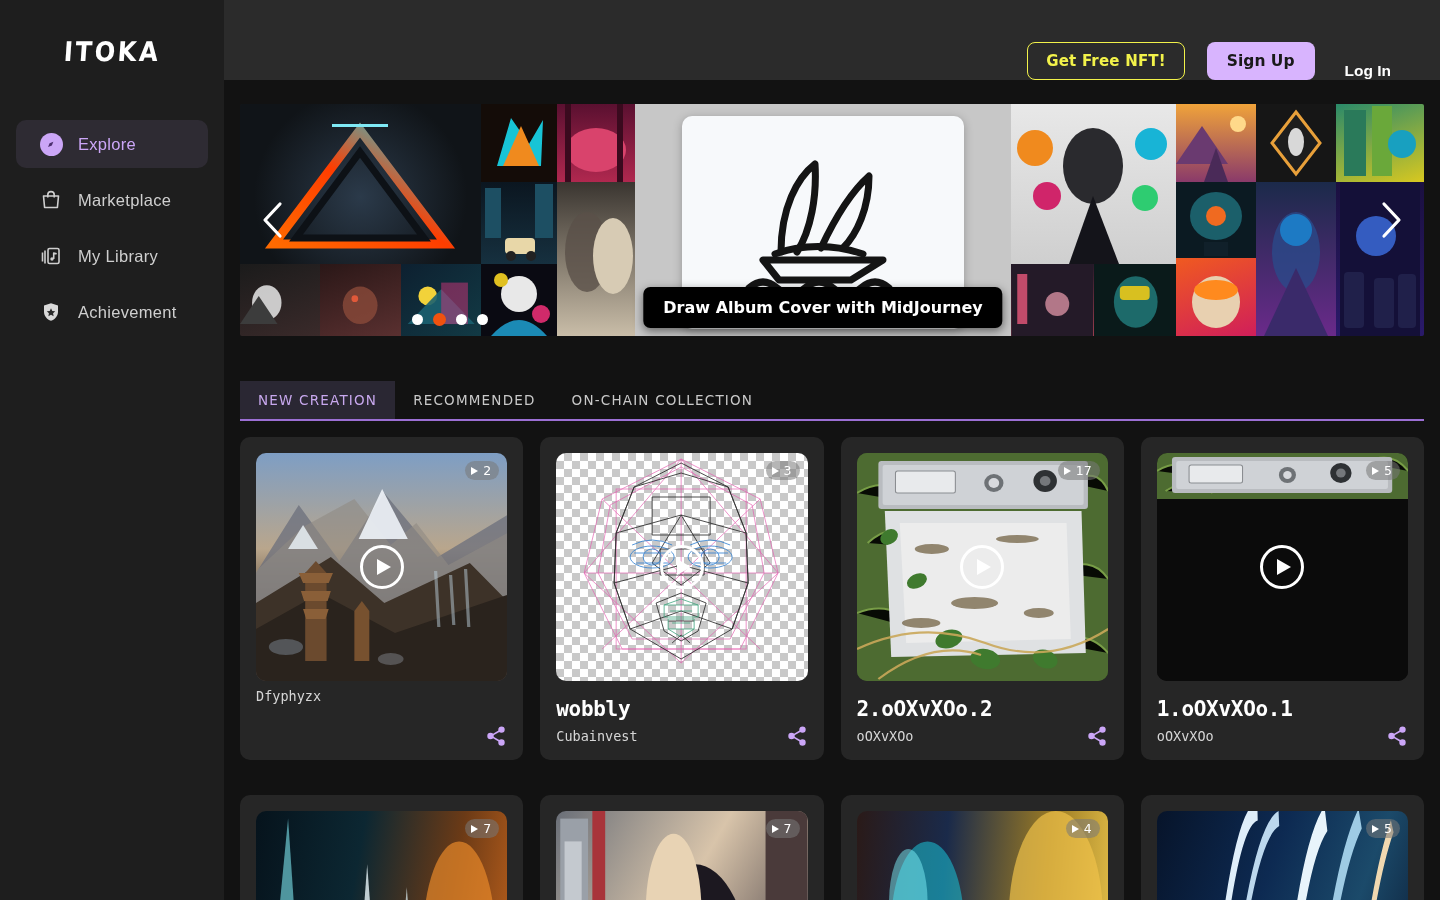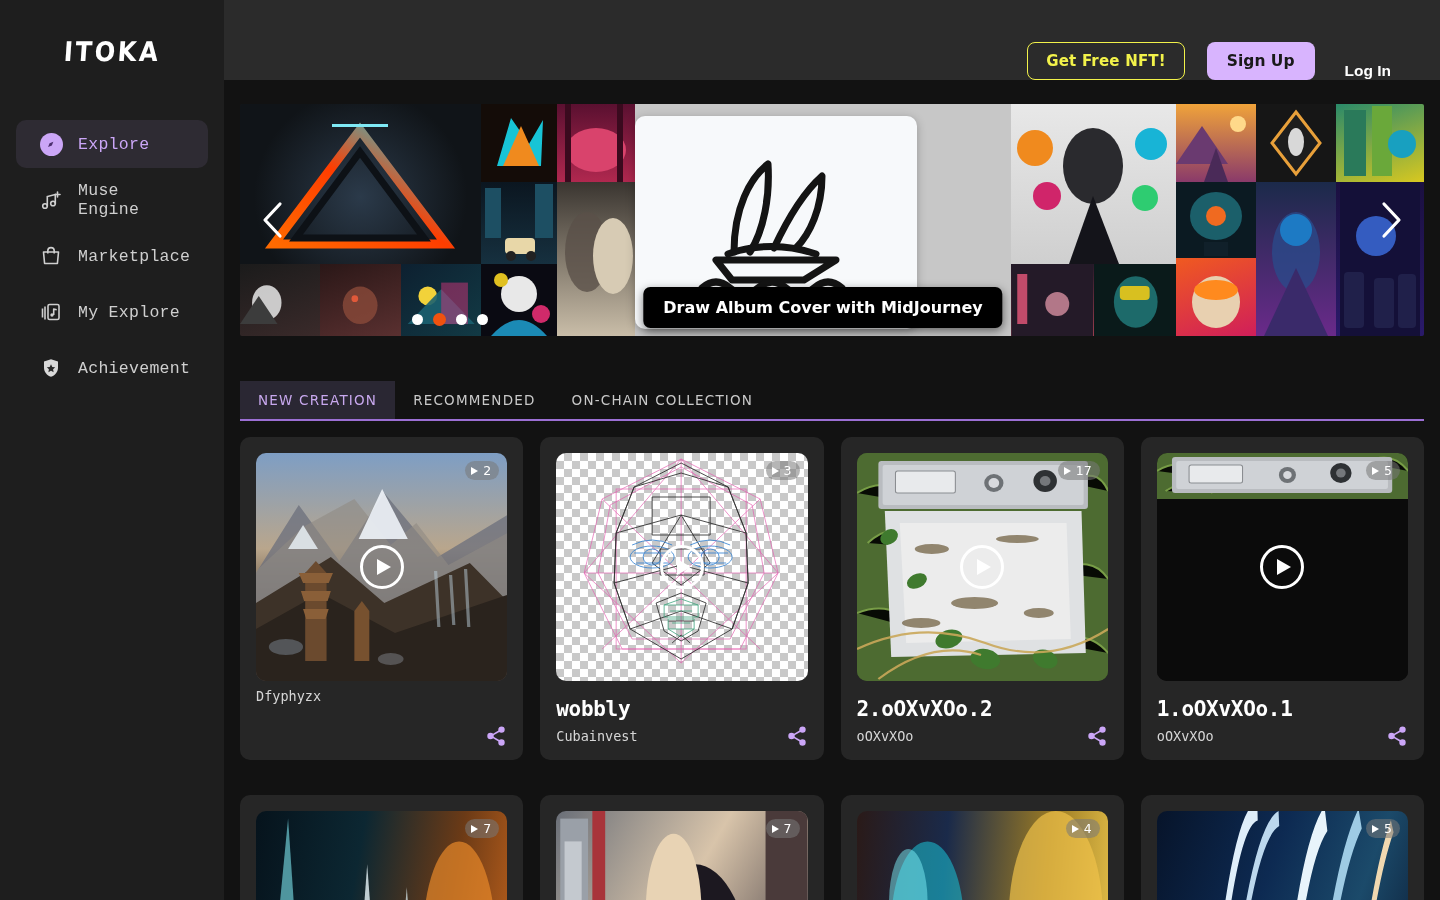--- a/index.html
+++ b/index.html
@@ -27,21 +27,21 @@
     transform: skewX(-4deg);
     font-stretch: condensed;
   }
   .nav { margin-top: 40px; padding: 0 16px; display: flex; flex-direction: column; gap: 8px; }
   .nav-item {
     display: flex; align-items: center; gap: 14px;
     height: 48px; padding: 0 22px;
     border-radius: 10px; cursor: pointer;
     color: #cfcfcf; font-size: 16.5px; letter-spacing: .3px;
   }
-  .nav-item .nav-label { font-family: Liberation Mono, monospace; }
+  .nav-item .nav-label { font-family: Liberation Sans, sans-serif; }
   .nav-item.active { background: #2e2b33; color: #cba6f7; }
   .nav-item.active .nav-label { color: #cba6f7; }
   .nav-icon { width: 26px; height: 26px; display: flex; align-items: center; justify-content: center; flex: 0 0 26px; }
   .nav-icon svg { display: block; }
   .compass-badge {
     width: 23px; height: 23px; border-radius: 50%;
     background: #cba6f7; display: flex; align-items: center; justify-content: center;
   }
 
   
@@ -76,21 +76,21 @@
   .banner {
     position: relative; height: 232px; margin: 0 0 0 0;
     border-radius: 2px; overflow: hidden; background: #1a1a1a;
     display: flex;
   }
   .banner-col { display: flex; flex-direction: column; }
   .tile { background-size: cover; background-position: center; position: relative; overflow: hidden; }
 
   .banner-center {
     flex: 0 0 376px; background: #c7c7c7;
-    display: flex; align-items: flex-start; 
+    display: flex; align-items: flex-start; justify-content: center;
     position: relative;
   }
   .mj-card {
     width: 282px; height: 213px; margin-top: 12px;
     background: #f7f9fb; border-radius: 10px;
     display: flex; align-items: center; justify-content: center;
     box-shadow: 0 2px 10px rgba(0,0,0,.25);
   }
   .mj-tooltip {
     position: absolute; left: 50%; transform: translateX(-50%);
@@ -197,52 +197,41 @@
         <span class="nav-icon">
           <span class="compass-badge">
             <svg width="14" height="14" viewBox="0 0 24 24">
                 <path d="M16 8l-2.5 6.5L7 17l2.5-6.5L16 8z" fill="#4b2f6e"></path>
               </svg>
           </span>
         </span>
         <span class="nav-label">Explore</span>
       </div>
 
-      <div class="nav-item">
-        <span class="nav-icon">
-          <svg width="24" height="24" viewBox="0 0 24 24" fill="none" stroke="#cfcfcf" stroke-width="1.6" stroke-linecap="round">
-            <circle cx="6" cy="18" r="2.3"></circle>
-              <circle cx="14" cy="15.5" r="2.3"></circle>
-            <path d="M8.3 18V8.5l8-2v9"></path>
-              <path d="M18.5 4v5M16 6.5h5"></path>
-          </svg>
-        </span>
-        <span class="nav-label">Muse Engine</span>
-      </div>
 
       <div class="nav-item">
         <span class="nav-icon">
           <svg width="24" height="24" viewBox="0 0 24 24" fill="none" stroke="#cfcfcf" stroke-width="1.6" stroke-linejoin="round">
             <path d="M4.5 8h15l-1.1 11.5H5.6L4.5 8z"></path>
               <path d="M8.8 9.5V6.8a3.2 3.2 0 016.4 0v2.7"></path>
           </svg>
         </span>
         <span class="nav-label">Marketplace</span>
       </div>
 
       <div class="nav-item">
         <span class="nav-icon">
           <svg width="24" height="24" viewBox="0 0 24 24" fill="none" stroke="#cfcfcf" stroke-width="1.6" stroke-linejoin="round">
             <rect x="9" y="4.5" width="11" height="15" rx="1.6"></rect>
             <path d="M6 6.5v13M3.5 8.5v9"></path>
             <circle cx="13" cy="15" r="1.7" fill="#cfcfcf" stroke="none"></circle>
             <path d="M14.7 15V9l3 .8"></path>
           </svg>
         </span>
-        <span class="nav-label">My Explore</span>
+        <span class="nav-label">My Library</span>
       </div>
 
       <div class="nav-item">
         <span class="nav-icon">
           <svg width="24" height="24" viewBox="0 0 24 24">
             <path d="M12 3.2l7 2.4v6.1c0 4.3-2.9 7.6-7 9.1-4.1-1.5-7-4.8-7-9.1V5.6l7-2.4z" fill="#d9d9d9"></path>
             <path d="M12 8.2l1.3 2.7 2.9.4-2.1 2 .5 2.9-2.6-1.4-2.6 1.4.5-2.9-2.1-2 2.9-.4L12 8.2z" fill="#2a2a2a"></path>
           </svg>
         </span>
         <span class="nav-label">Achievement</span>

